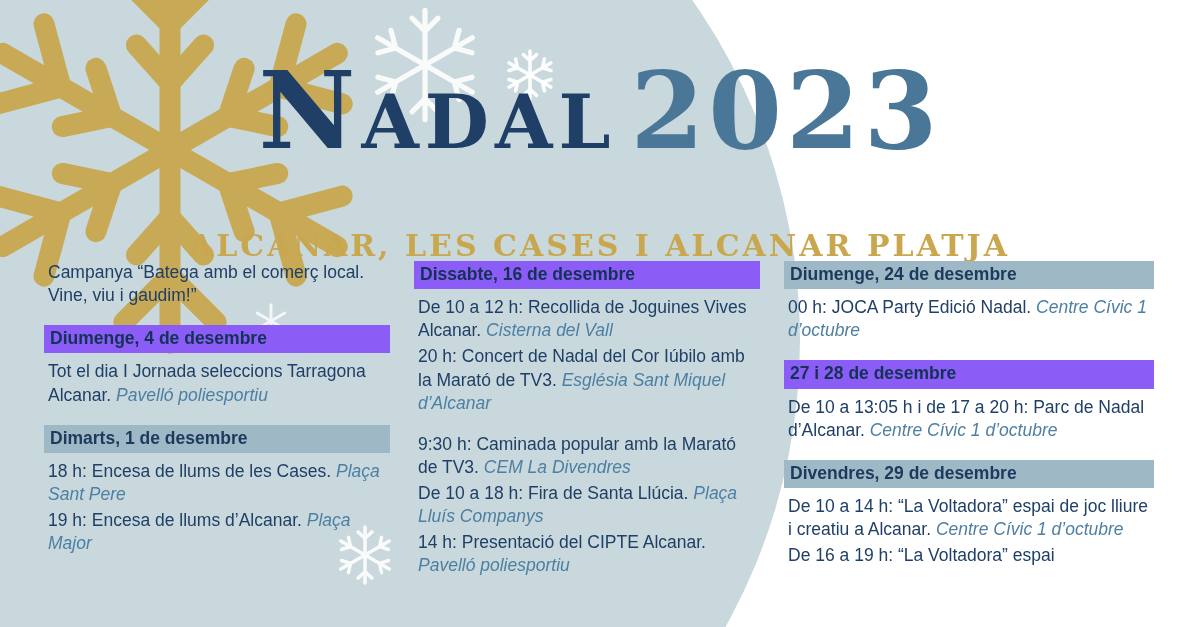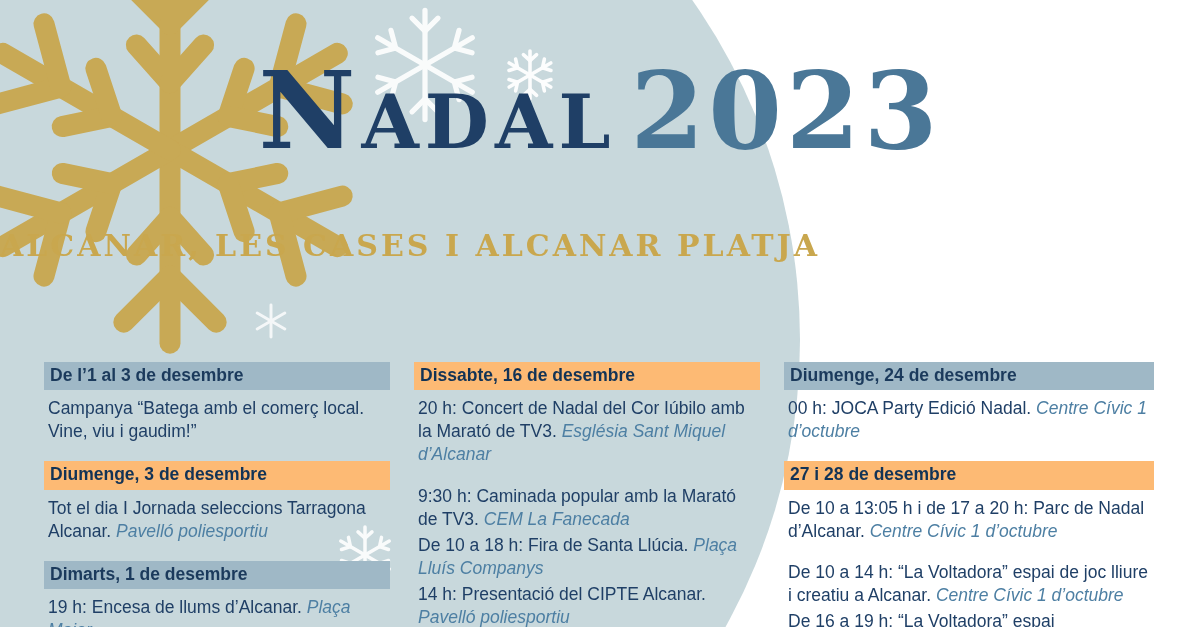--- a/index.html
+++ b/index.html
@@ -82,21 +82,21 @@
     width: 42px;
     height: 42px;
     color: #ffffff;
     opacity: .8;
   }
 
   
   .header {
     position: relative;
     z-index: 3;
-    height: 362px;
+    height: 261px;
   }
   .title-main {
     position: absolute;
     left: 0;
     right: 0;
     top: 58px;
     text-align: center;
     font-family: "DejaVu Serif", "Liberation Serif", serif;
     font-size: 106px;
     letter-spacing: 2px;
@@ -113,21 +113,21 @@
     color: #4a7797;
     font-weight: 700;
     letter-spacing: 4px;
     margin-left: 14px;
   }
   .title-sub {
     position: absolute;
     left: 0;
     right: 0;
     top: 228px;
-    text-align: left;
+    text-align: center;
     font-family: "DejaVu Serif", "Liberation Serif", serif;
     font-weight: 700;
     font-size: 30px;
     letter-spacing: 3px;
     color: #c9a74e;
     white-space: nowrap;
   }
 
   
   .columns {
@@ -151,21 +151,21 @@
   .day-head {
     display: block;
     font-size: 17.5px;
     font-weight: 700;
     color: #1f3f66;
     padding: 4px 6px 5px 6px;
     margin: 0 0 7px 0;
     line-height: 1.1;
   }
   .day-head.gold {
-    background: #fdba74;
+    background: #8b5cf6;
     color: #123356;
   }
   .day-head.blue {
     background: #9fb8c6;
     color: #1b3a5c;
   }
   .entry {
     font-size: 17.5px;
     line-height: 1.32;
     color: #1f3f66;
@@ -370,53 +370,60 @@
   <div class="title-main">
     <span class="title-nadal">Nadal</span><span class="title-year">2023</span>
   </div>
   <div class="title-sub">ALCANAR, LES CASES I ALCANAR PLATJA</div>
 </div>
 
 <div class="columns">
 
   <div class="col">
     <div class="block">
-      <div class="day-head blue">De l’1 al 3 de desembre</div>
       <p class="entry">
         <span class="txt">Campanya “Batega amb el comerç local. Vine, viu i gaudim!”</span>
       </p>
     </div>
     <div class="block">
-      <div class="day-head gold">Diumenge, 3 de desembre</div>
+      <div class="day-head gold">Diumenge, 4 de desembre</div>
       <p class="entry">
         <span class="txt">Tot el dia I Jornada seleccions Tarragona Alcanar.</span>
         <span class="place">Pavelló poliesportiu</span>
       </p>
     </div>
     <div class="block">
       <div class="day-head blue">Dimarts, 1 de desembre</div>
       <p class="entry">
+        <span class="txt">18 h: Encesa de llums de les Cases.</span>
+        <span class="place">Plaça Sant Pere</span>
+      </p>
+      <p class="entry">
         <span class="txt">19 h: Encesa de llums d’Alcanar.</span>
         <span class="place">Plaça Major</span>
       </p>
     </div>
   </div>
 
   <div class="col">
     <div class="block">
       <div class="day-head gold">Dissabte, 16 de desembre</div>
       <p class="entry">
+        <span class="txt">De 10 a 12 h: Recollida de Joguines Vives Alcanar.</span>
+        <span class="place">Cisterna del Vall</span>
+      </p>
+      <p class="entry">
         <span class="txt">20 h: Concert de Nadal del Cor Iúbilo amb la Marató de TV3.</span>
         <span class="place">Església Sant Miquel d’Alcanar</span>
       </p>
     </div>
     <div class="block">
       <p class="entry">
         <span class="txt">9:30 h: Caminada popular amb la Marató de TV3.</span>
-        <span class="place">CEM La Fanecada</span>
+        <span class="place">CEM La Divendres</span>
       </p>
       <p class="entry">
         <span class="txt">De 10 a 18 h: Fira de Santa Llúcia.</span>
         <span class="place">Plaça Lluís Companys</span>
       </p>
       <p class="entry">
         <span class="txt">14 h: Presentació del CIPTE Alcanar.</span>
         <span class="place">Pavelló poliesportiu</span>
       </p>
     </div>
@@ -431,20 +438,21 @@
       </p>
     </div>
     <div class="block">
       <div class="day-head gold">27 i 28 de desembre</div>
       <p class="entry">
         <span class="txt">De 10 a 13:05 h i de 17 a 20 h: Parc de Nadal d’Alcanar.</span>
         <span class="place">Centre Cívic 1 d’octubre</span>
       </p>
     </div>
     <div class="block">
+      <div class="day-head blue">Divendres, 29 de desembre</div>
       <p class="entry">
         <span class="txt">De 10 a 14 h: “La Voltadora” espai de joc lliure i creatiu a Alcanar.</span>
         <span class="place">Centre Cívic 1 d’octubre</span>
       </p>
       <p class="entry">
         <span class="txt">De 16 a 19 h: “La Voltadora” espai</span>
       </p>
     </div>
   </div>
 

